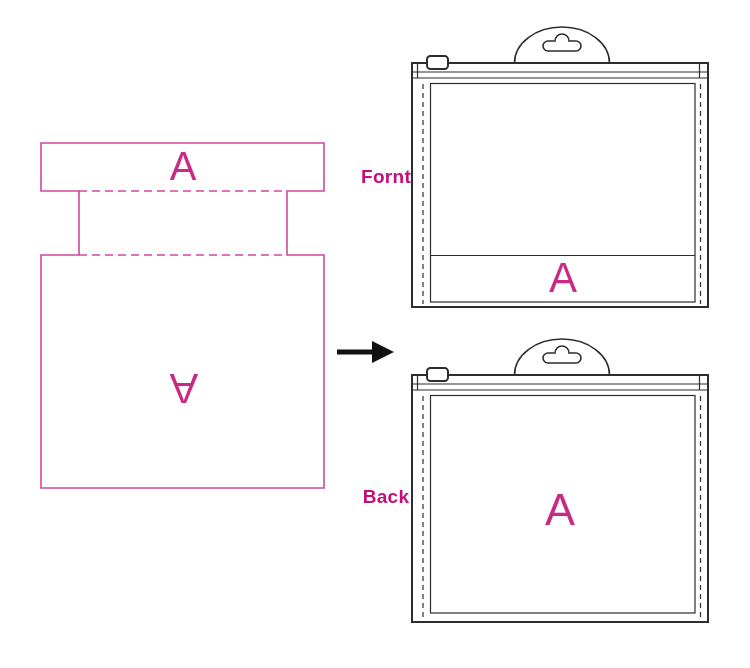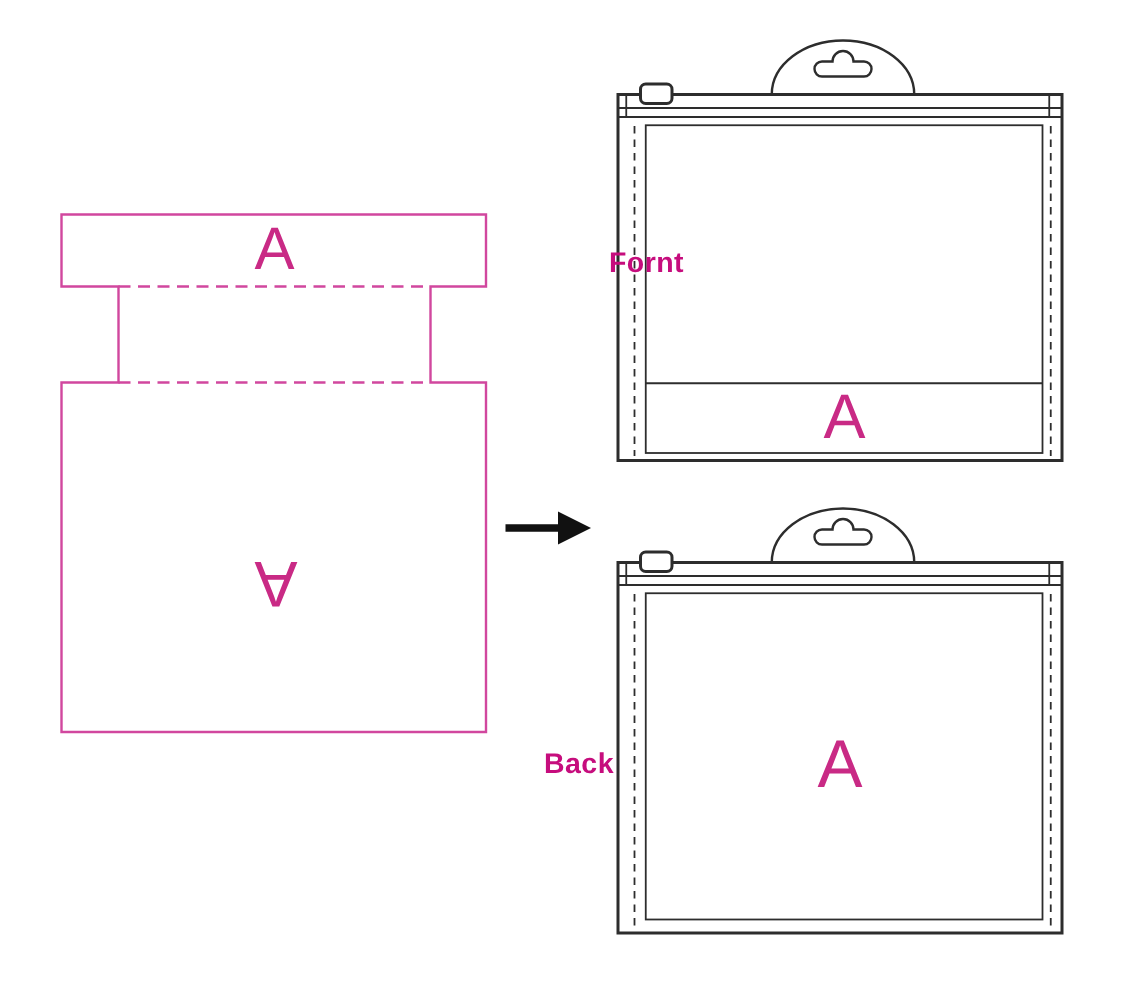--- a/index.html
+++ b/index.html
@@ -92,20 +92,20 @@
       <line class="dark w12 dash" x1="423" y1="396" x2="423" y2="617"></line>
       <line class="dark w12 dash" x1="700.5" y1="396" x2="700.5" y2="617"></line>
       <rect class="dark w12" x="430.5" y="395.5" width="264.5" height="217.5"></rect>
     </g>
   </svg>
 
   <div class="letter fs40" style="left:183px;top:166px;">A</div>
 
   <div class="letter flipped fs43" style="left:184px;top:388px;">A</div>
 
-  <div class="bag-label" style="left:386px;top:176px;margin-left:45px;">Fornt</div>
+  <div class="bag-label" style="left:386px;top:176px;">Fornt</div>
 
   <div class="letter fs42" style="left:563px;top:278px;">A</div>
 
-  <div class="bag-label" style="left:386px;top:510px;">Back</div>
+  <div class="bag-label" style="left:386px;top:496px;">Back</div>
 
   <div class="letter fs45" style="left:560px;top:509px;">A</div>
 </div>
 
 </body></html>

